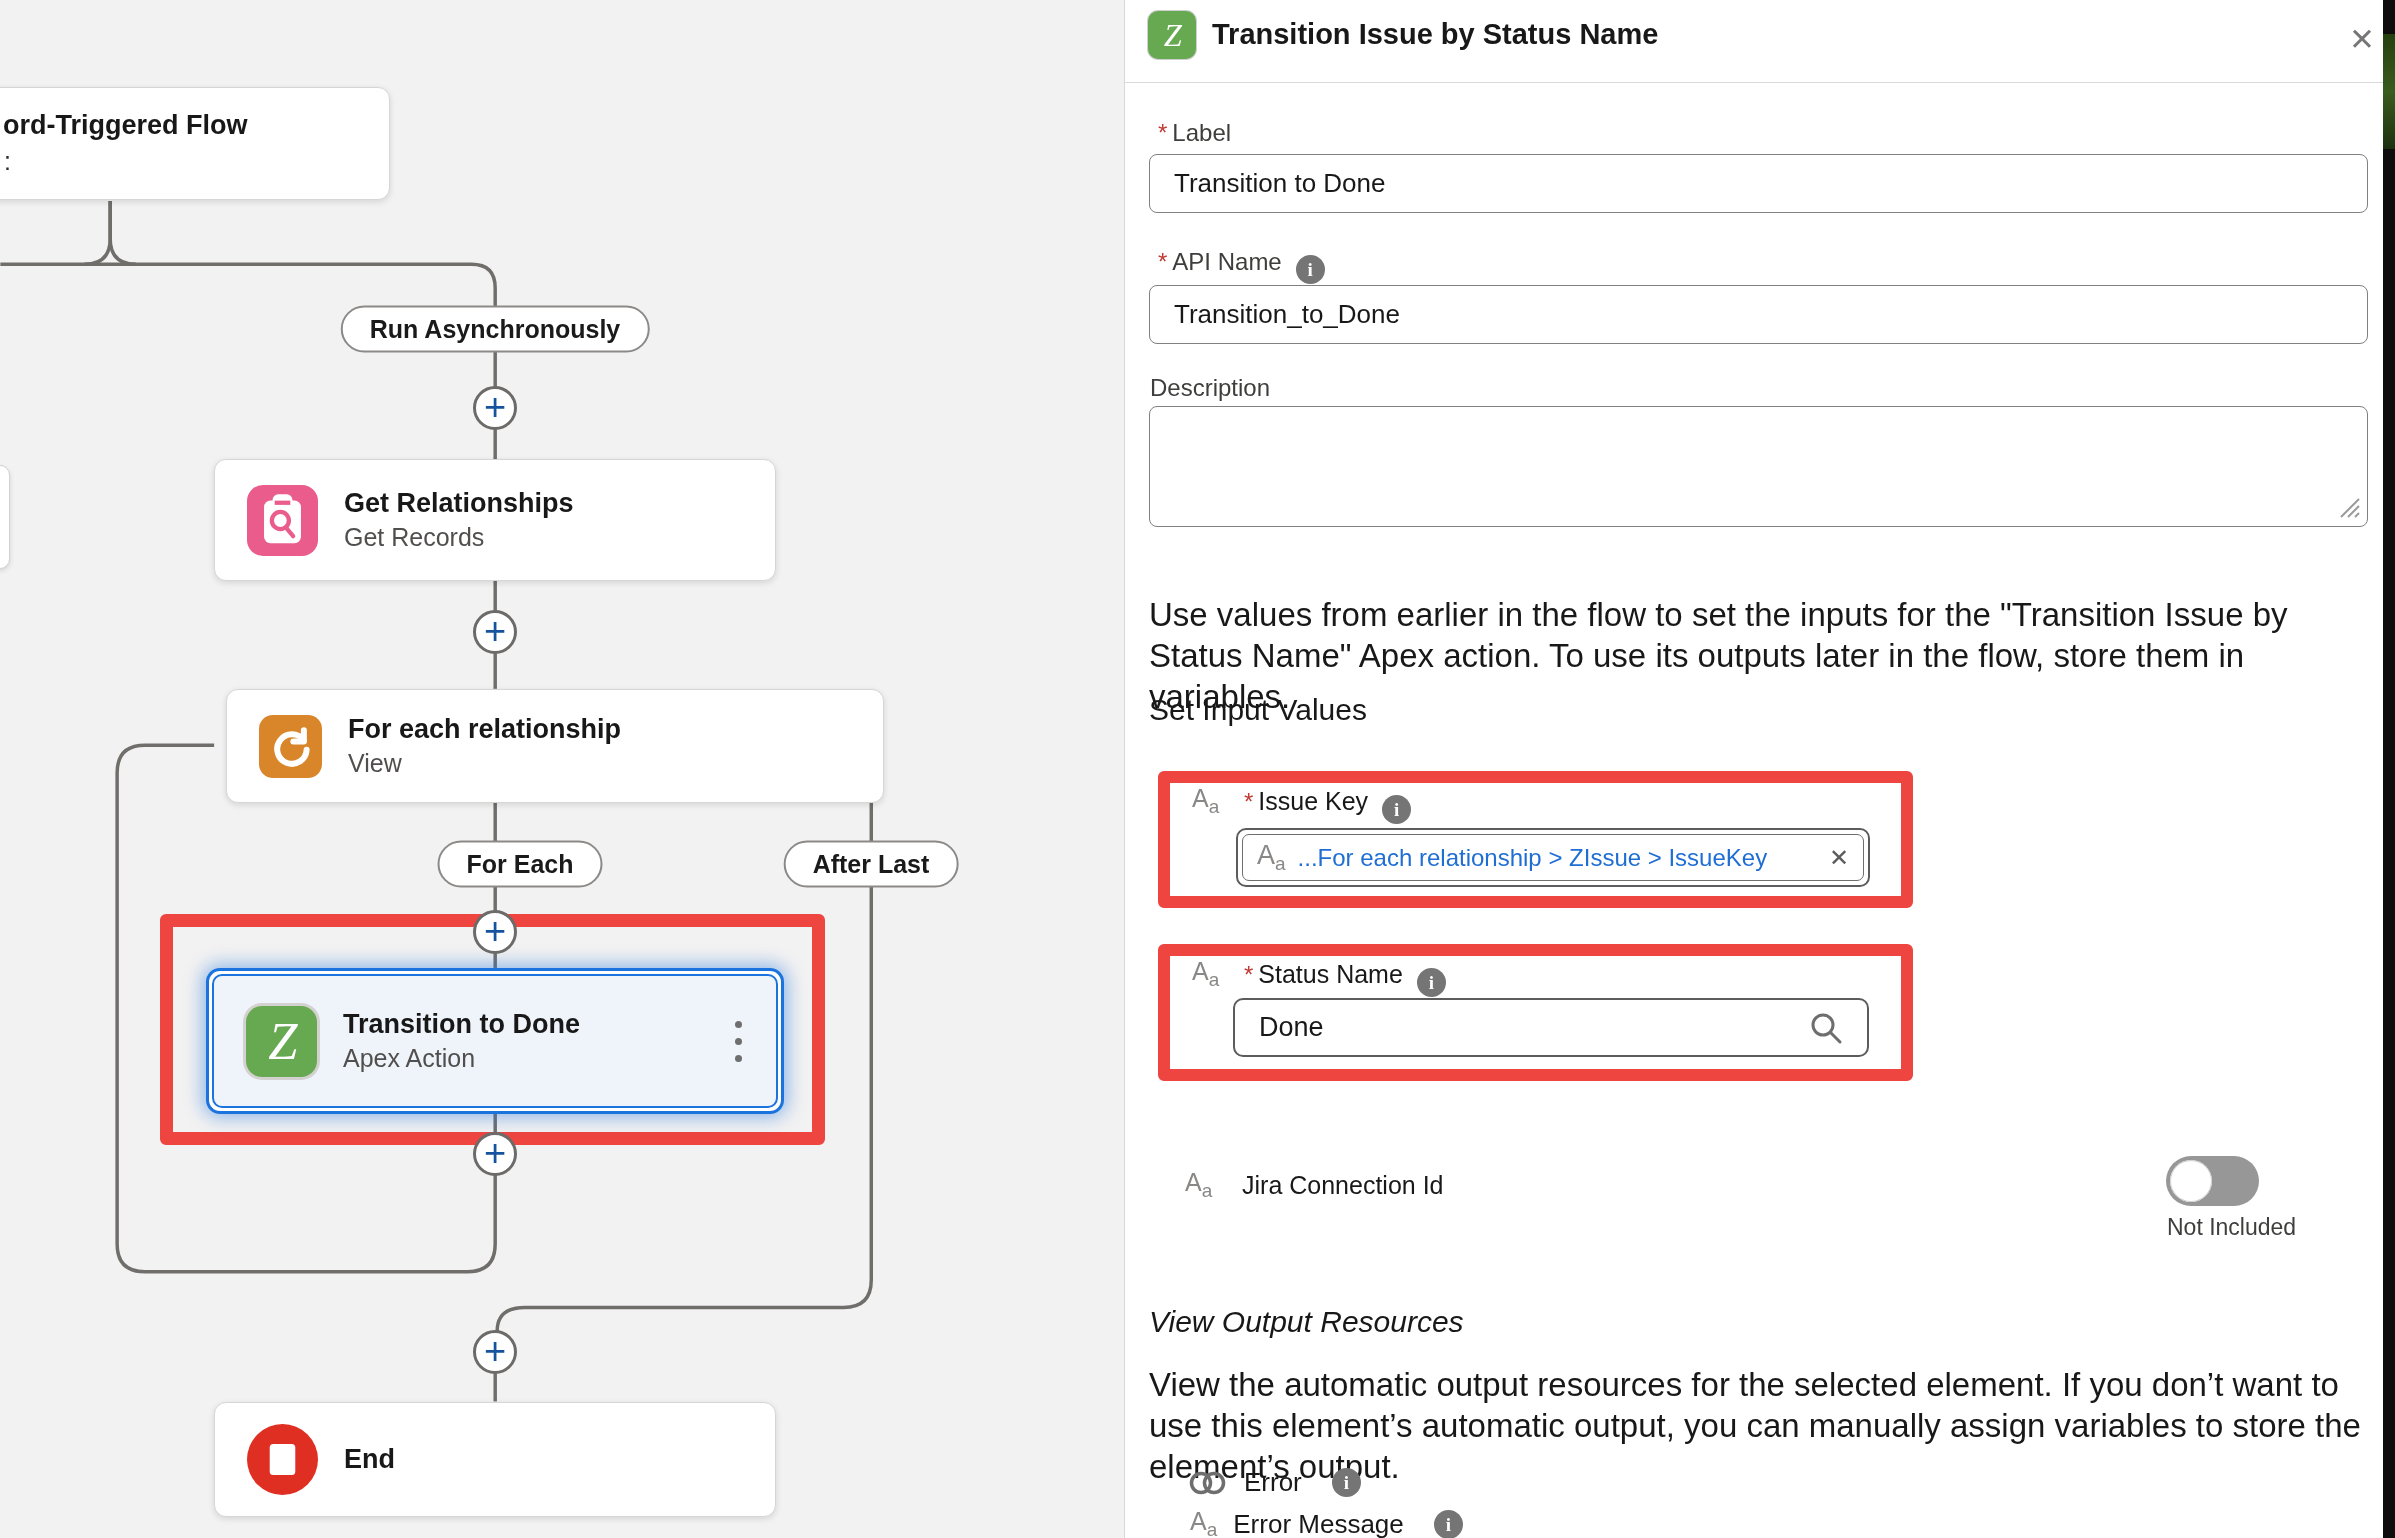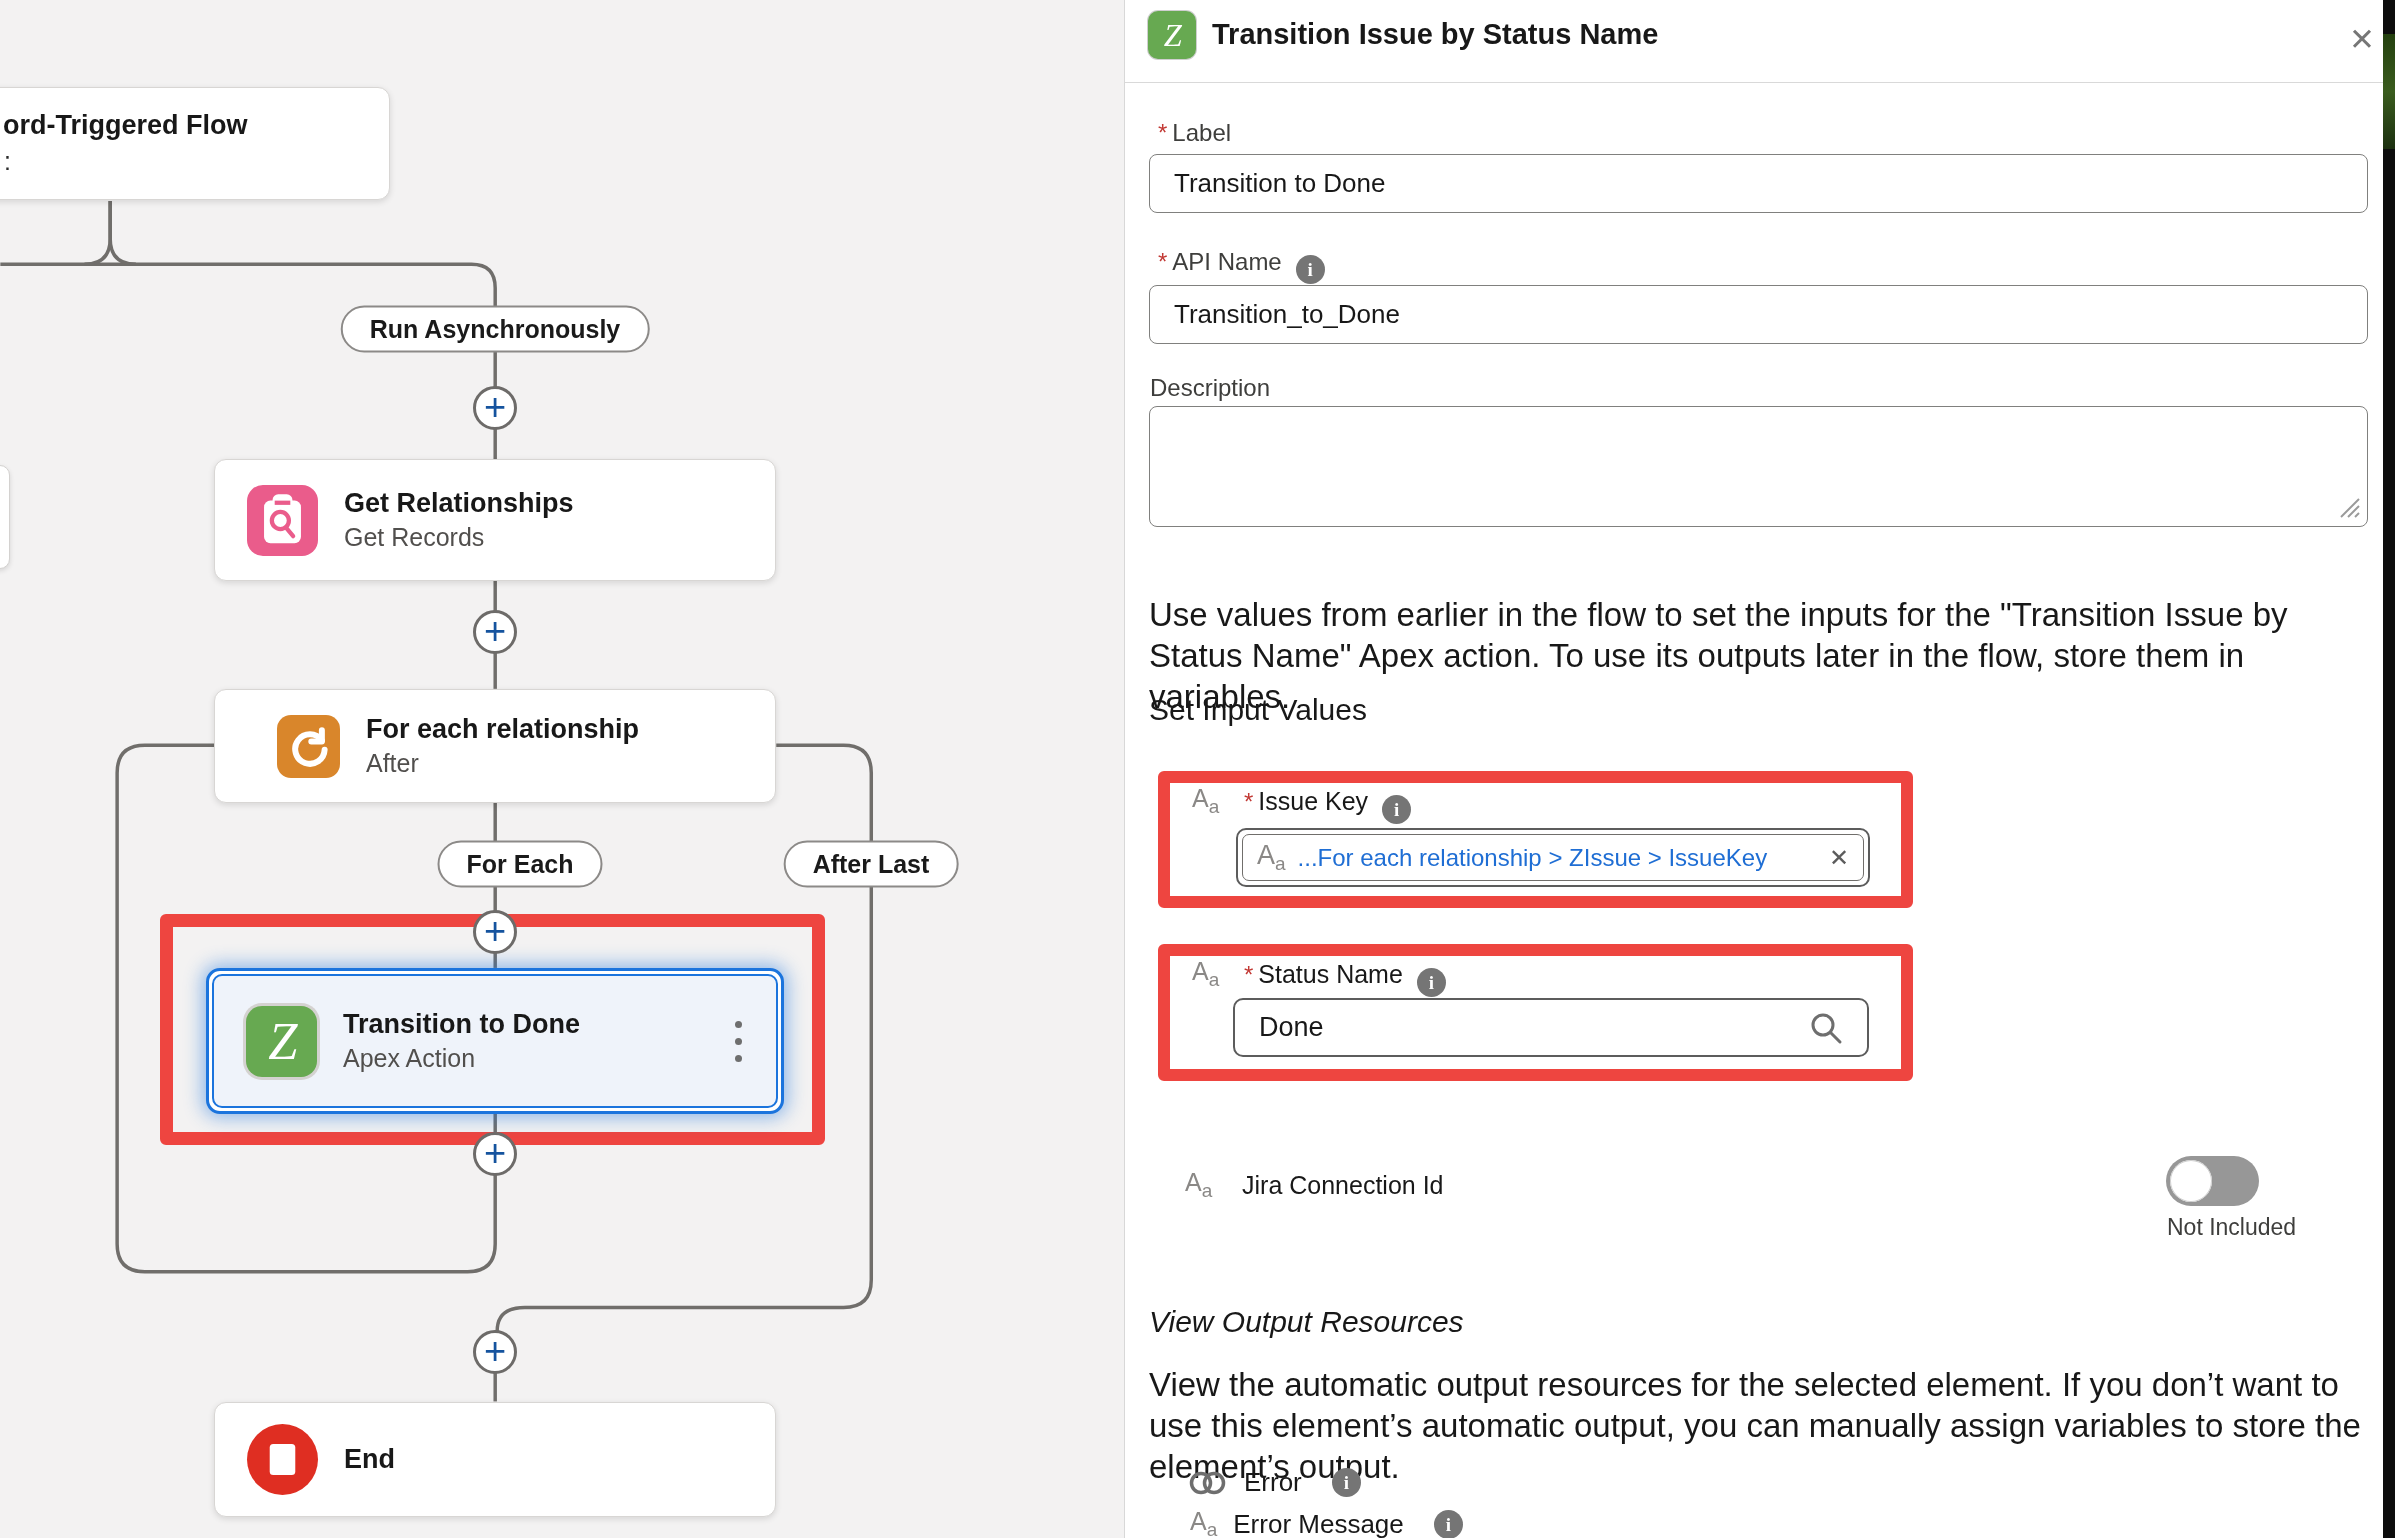--- a/index.html
+++ b/index.html
@@ -162,30 +162,30 @@
           <circle cx="47" cy="50" r="12" fill="none" stroke="var(--get-records-pink)" stroke-width="6"></circle>
           <line x1="55" y1="60" x2="65" y2="72" stroke="var(--get-records-pink)" stroke-width="6" stroke-linecap="round"></line>
         </svg>
       </div>
       <div class="card-text">
         <div class="card-title">Get Relationships</div>
         <div class="card-sub">Get Records</div>
       </div>
     </div>
 
-    <div class="card" style="left:214px;top:689px;width:562px;height:114px;padding-left:30px;">
+    <div class="card" style="left:226px;top:689px;width:658px;height:114px;">
       <div class="card-icon" style="width:63px;height:63px;border-radius:14px;background:var(--loop-orange);">
         <svg width="46" height="46" viewBox="0 0 100 100">
           <path d="M78 38 A32 32 0 1 0 84 58" fill="none" stroke="#fff" stroke-width="13" stroke-linecap="round"></path>
           <polyline points="78,16 78,40 55,40" fill="none" stroke="#fff" stroke-width="13" stroke-linecap="round" stroke-linejoin="round"></polyline>
         </svg>
       </div>
       <div class="card-text">
         <div class="card-title">For each relationship</div>
-        <div class="card-sub">After</div>
+        <div class="card-sub">View</div>
       </div>
     </div>
 
     <div class="sel-wrap" style="left:206px;top:968px;width:578px;height:146px;">
       <div class="sel-inner">
         <div class="card-icon" style="background:var(--apex-green);box-shadow:0 0 0 3px #d4d2d0;">
           <svg width="71" height="71" viewBox="0 0 100 100">
             <text x="52" y="74" font-size="74" font-style="italic" font-family="Liberation Serif, serif" text-anchor="middle" fill="#fff">Z</text>
           </svg>
         </div>

